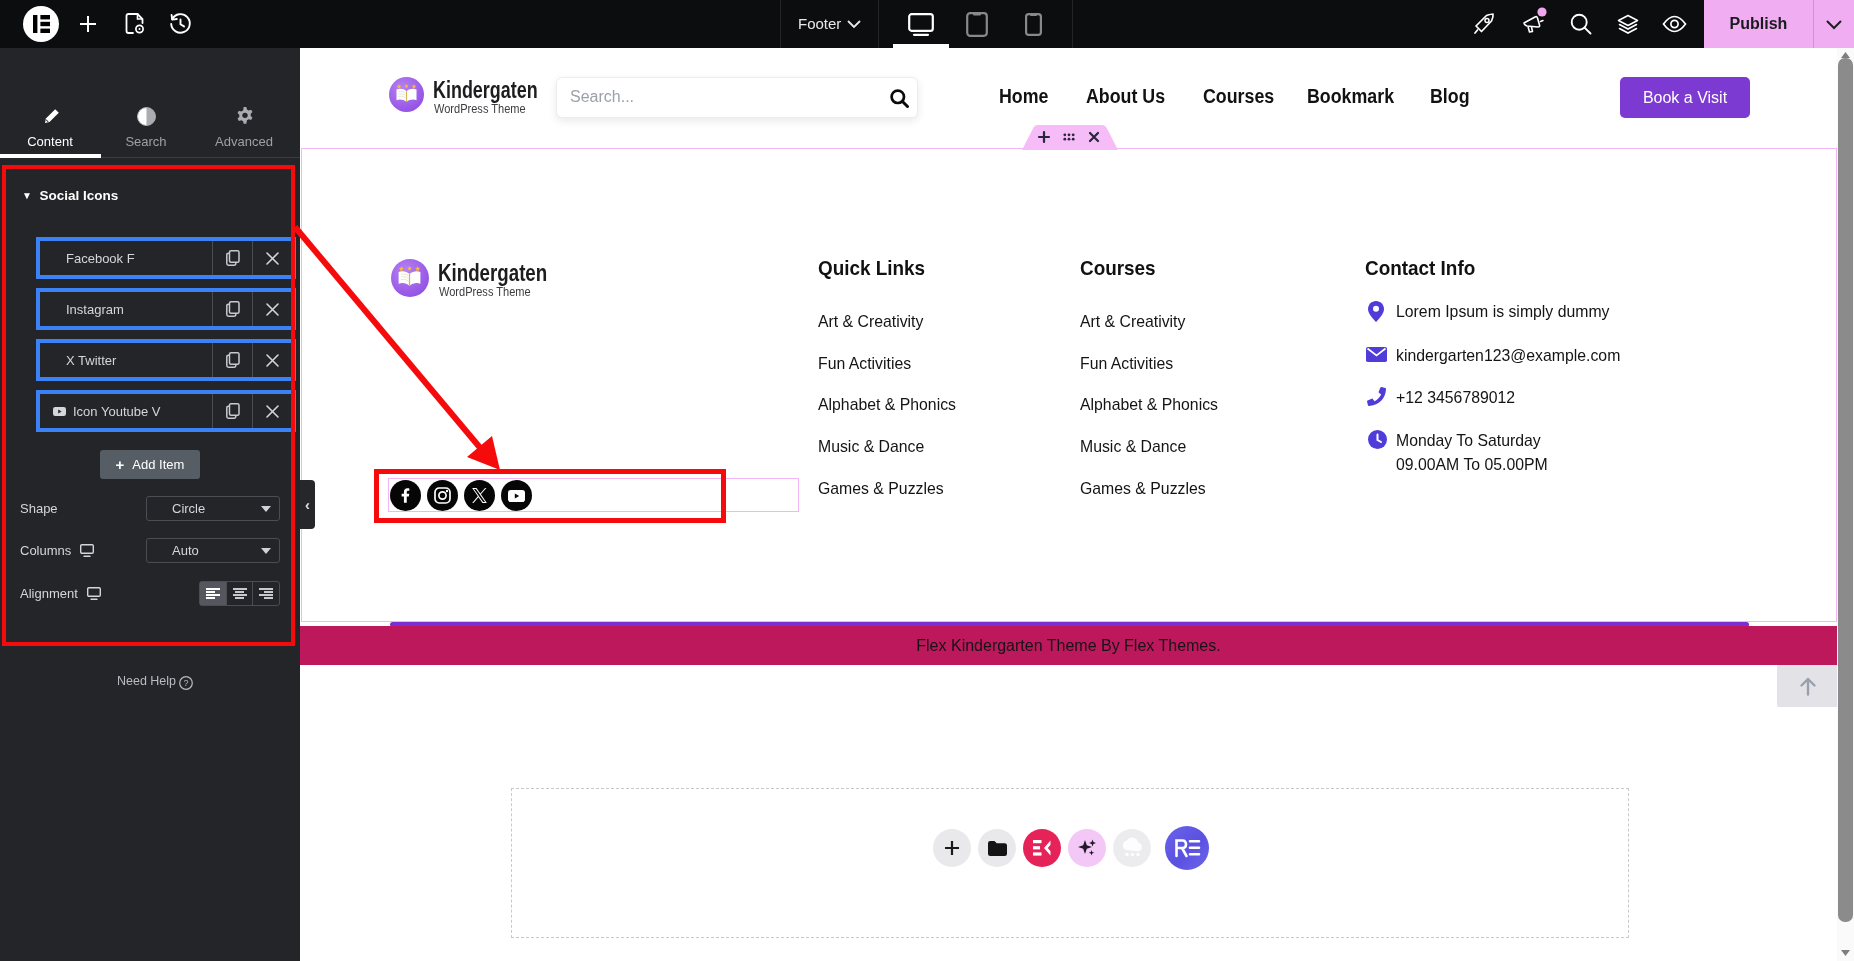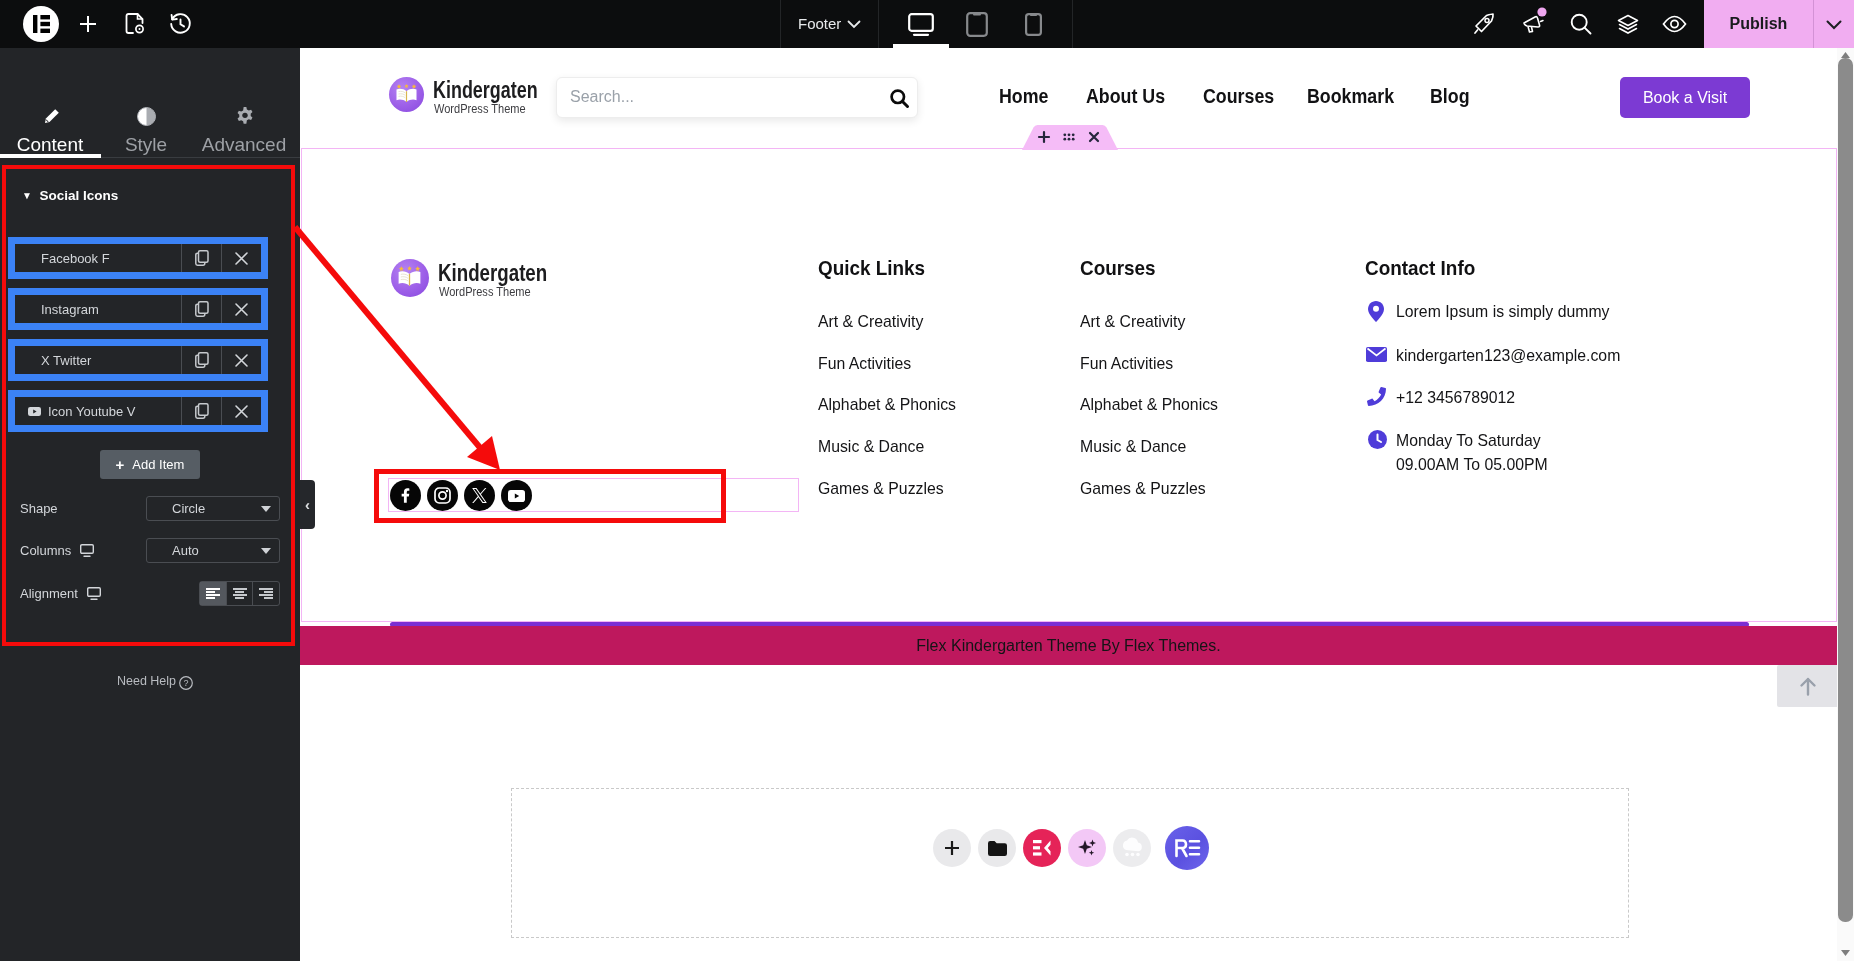--- a/index.html
+++ b/index.html
@@ -11,26 +11,26 @@
 .elogo{position:absolute;left:23px;top:6px;width:36px;height:36px;border-radius:50%;background:#fff}
 #footer-lbl{position:absolute;left:798px;top:0;height:48px;line-height:48px;color:#e8eaec;font-size:15px}
 .devunder{position:absolute;left:893px;top:44px;width:56px;height:4px;background:#fff}
 #publish{position:absolute;left:1704px;top:0;width:150px;height:48px;background:#f1adf1}
 #publish .txt{position:absolute;left:0;top:0;width:109px;height:48px;line-height:48px;text-align:center;color:#191b1e;font-weight:bold;font-size:16px}
 #publish .pdiv{position:absolute;left:109px;top:0;width:1px;height:48px;background:#d392d6}
 
 #sidebar{position:absolute;left:0;top:48px;width:300px;height:913px;background:#232528;z-index:20}
 #sb-title{position:absolute;left:0;top:0;width:300px;height:47px;line-height:47px;text-align:center;color:#fff;font-weight:bold;font-size:15px;border-bottom:1px solid #393c40}
 #sb-tabs{position:absolute;left:0;top:48px;width:300px;height:62px;border-bottom:1px solid #393c40}
-.sbtab{position:absolute;top:0;width:100px;height:78px;text-align:center;color:#9da0a5;font-size:19px}
+.sbtab{position:absolute;top:0;width:100px;height:78px;text-align:center;color:#9da0a5;font-size:13px}
 .sbtab .lbl{position:absolute;top:38px;width:100%;text-align:center}
 .tabunder{position:absolute;left:0;top:106px;width:101px;height:4px;background:#fff;z-index:3}
 .redbox{position:absolute;left:2px;top:117px;width:293px;height:481px;border:4px solid #f50b0b;z-index:5}
 #sec-head{position:absolute;left:22px;top:140px;color:#fff;font-weight:bold;font-size:13.5px}
-.itemrow{position:absolute;left:8px;width:260px;height:42px;border:7px solid #3b82f6;display:flex;align-items:center}
+.itemrow{position:absolute;left:36px;width:260px;height:42px;border:4px solid #3b82f6;display:flex;align-items:center}
 .itemrow .lab{flex:1;padding-left:26px;color:#d3d6da;font-size:13px;display:flex;align-items:center;gap:7px}
 .itemrow .cell{width:40px;height:100%;border-left:1px solid #4a4d52;display:flex;align-items:center;justify-content:center}
 #additem{position:absolute;left:100px;top:402px;width:100px;height:29px;background:#565d64;border-radius:3px;color:#fff;font-size:13px;display:flex;align-items:center;justify-content:center;gap:8px}
 .ctl-lbl{position:absolute;left:20px;color:#d3d6da;font-size:13px;display:flex;align-items:center;gap:9px;height:25px}
 .dropdown{position:absolute;left:146px;width:134px;height:25px;border:1px solid #4a4d52;border-radius:3px;color:#d3d6da;font-size:13px;line-height:23px;padding-left:25px}
 .dropdown .car{position:absolute;right:8px;top:9px;width:0;height:0;border-left:5px solid transparent;border-right:5px solid transparent;border-top:6px solid #cfd2d6}
 #aligngrp{position:absolute;left:199px;top:533px;width:81px;height:25px;border:1px solid #4a4d52;border-radius:3px;display:flex}
 #aligngrp .ab{flex:1;display:flex;align-items:center;justify-content:center;border-right:1px solid #4a4d52;position:relative}
 #aligngrp .ab:last-child{border-right:none}
 #aligngrp .ab.on{background:#54585e}
@@ -149,21 +149,21 @@
     <path d="M1.5 1.5 L8 8 L14.5 1.5" stroke="#1d1f22" stroke-width="2" fill="none" stroke-linecap="round"></path>
   </svg>
 </div>
 
 <div id="sidebar">
   <div id="sb-tabs">
     <div class="sbtab" style="left:0;color:#fff">
         <div class="lbl">Content</div>
       </div>
     <div class="sbtab" style="left:96px">
-        <div class="lbl">Style</div>
+        <div class="lbl">Search</div>
       </div>
     <div class="sbtab" style="left:194px">
         <div class="lbl">Advanced</div>
       </div>
   </div>
   <svg style="left:43px;top:60px" width="17" height="17" viewBox="0 0 17 17">
     <path d="M12.2 1.2 L15.8 4.8 L6.5 14.1 L2 15 L2.9 10.5 Z" fill="#fff"></path>
     <path d="M4.5 12.5 L3.9 13.1" stroke="#232528" stroke-width="3"></path>
   </svg>
   <svg style="left:137px;top:59px" width="19" height="19" viewBox="0 0 19 19">

